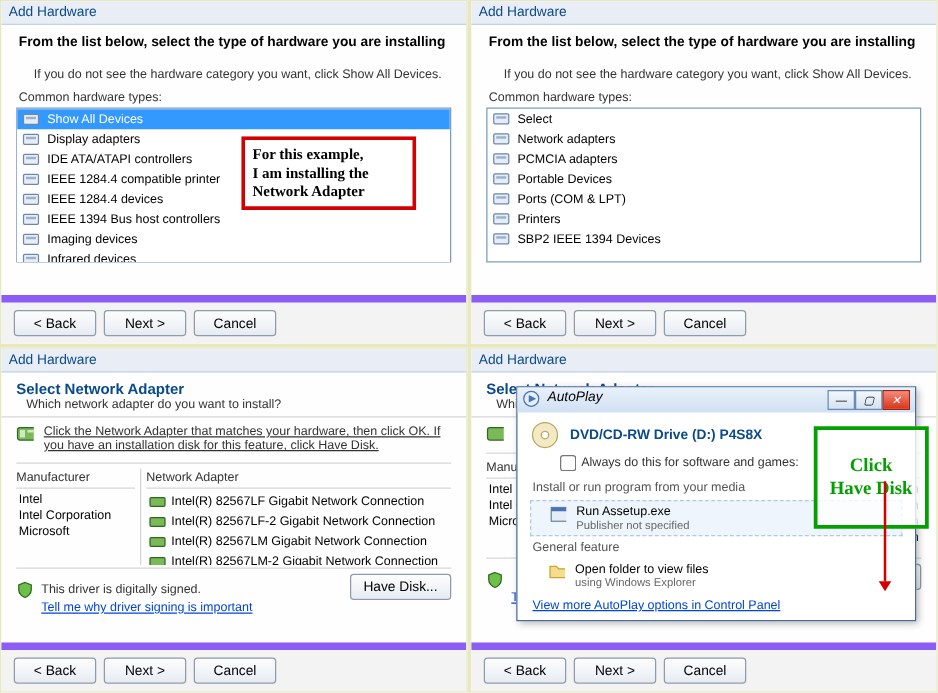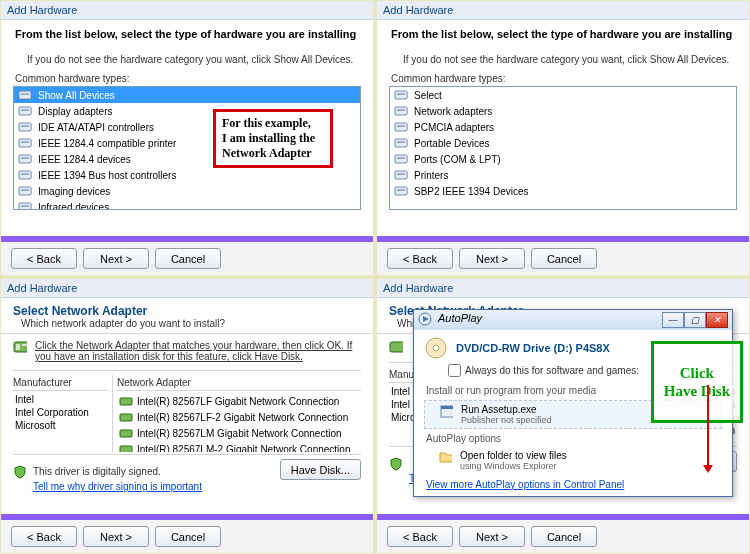--- a/index.html
+++ b/index.html
@@ -277,21 +277,21 @@
             </span>
             <span>Infrared devices</span>
           </div>
         </div>
     </div>
     <div class="btnrow">
       <button class="win">&lt; Back</button>
       <button class="win">Next &gt;</button>
       <button class="win">Cancel</button>
     </div>
-    <div class="callout" style="right:40px; top:108px; width:120px;">
+    <div class="callout" style="right:40px; top:108px; width:140px;">
       <div>For this example,</div>
       <div>I am installing the</div>
       <div>Network Adapter</div>
     </div>
   </div>
 
   <div class="panel">
     <div class="titlebar">Add Hardware</div>
     <div class="content">
       <div class="bold" style="margin:2px 0 0 2px">From the list below, select the type of hardware you are installing</div>
@@ -544,21 +544,21 @@
           <svg width="18" height="18">
               <rect x="2" y="4" width="14" height="11" fill="#e8edf5" stroke="#6b87ac"></rect>
               <rect x="2" y="4" width="14" height="3" fill="#4a74b0"></rect>
             </svg>
         </span>
         <span>
           <div class="ap-opt-t">Run Assetup.exe</div>
           <div class="ap-opt-s">Publisher not specified</div>
         </span>
       </div>
-      <div class="ap-sec-lbl">AutoPlay options</div>
+      <div class="ap-sec-lbl">General feature</div>
       <div class="ap-option">
         <span class="icon">
           <svg width="18" height="18">
               <path d="M2 5h5l2 2h7v7H2z" fill="#f7dc8c" stroke="#c7a530"></path>
             </svg>
         </span>
         <span>
           <div class="ap-opt-t">Open folder to view files</div>
           <div class="ap-opt-s">using Windows Explorer</div>
         </span>

